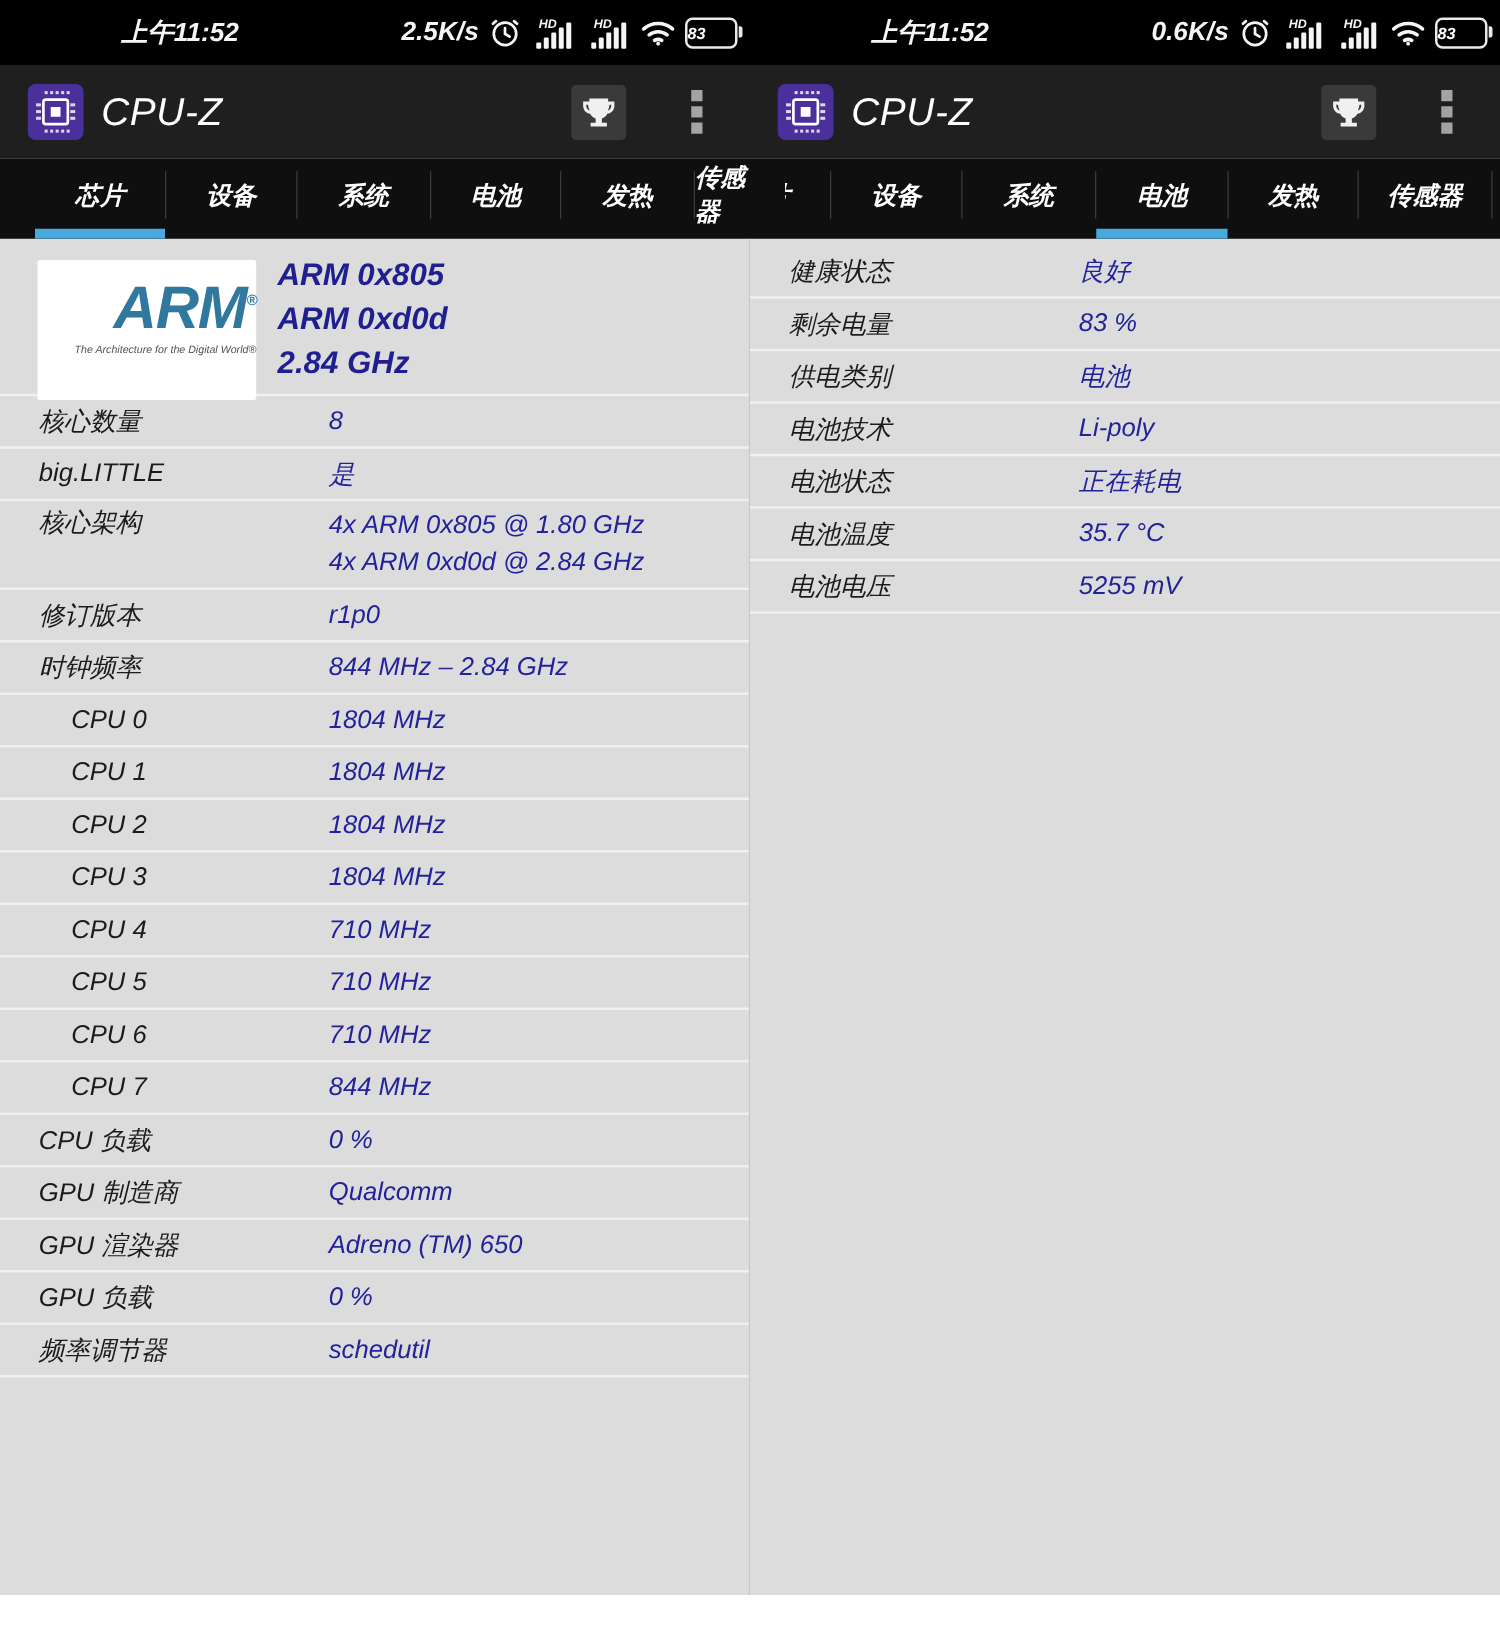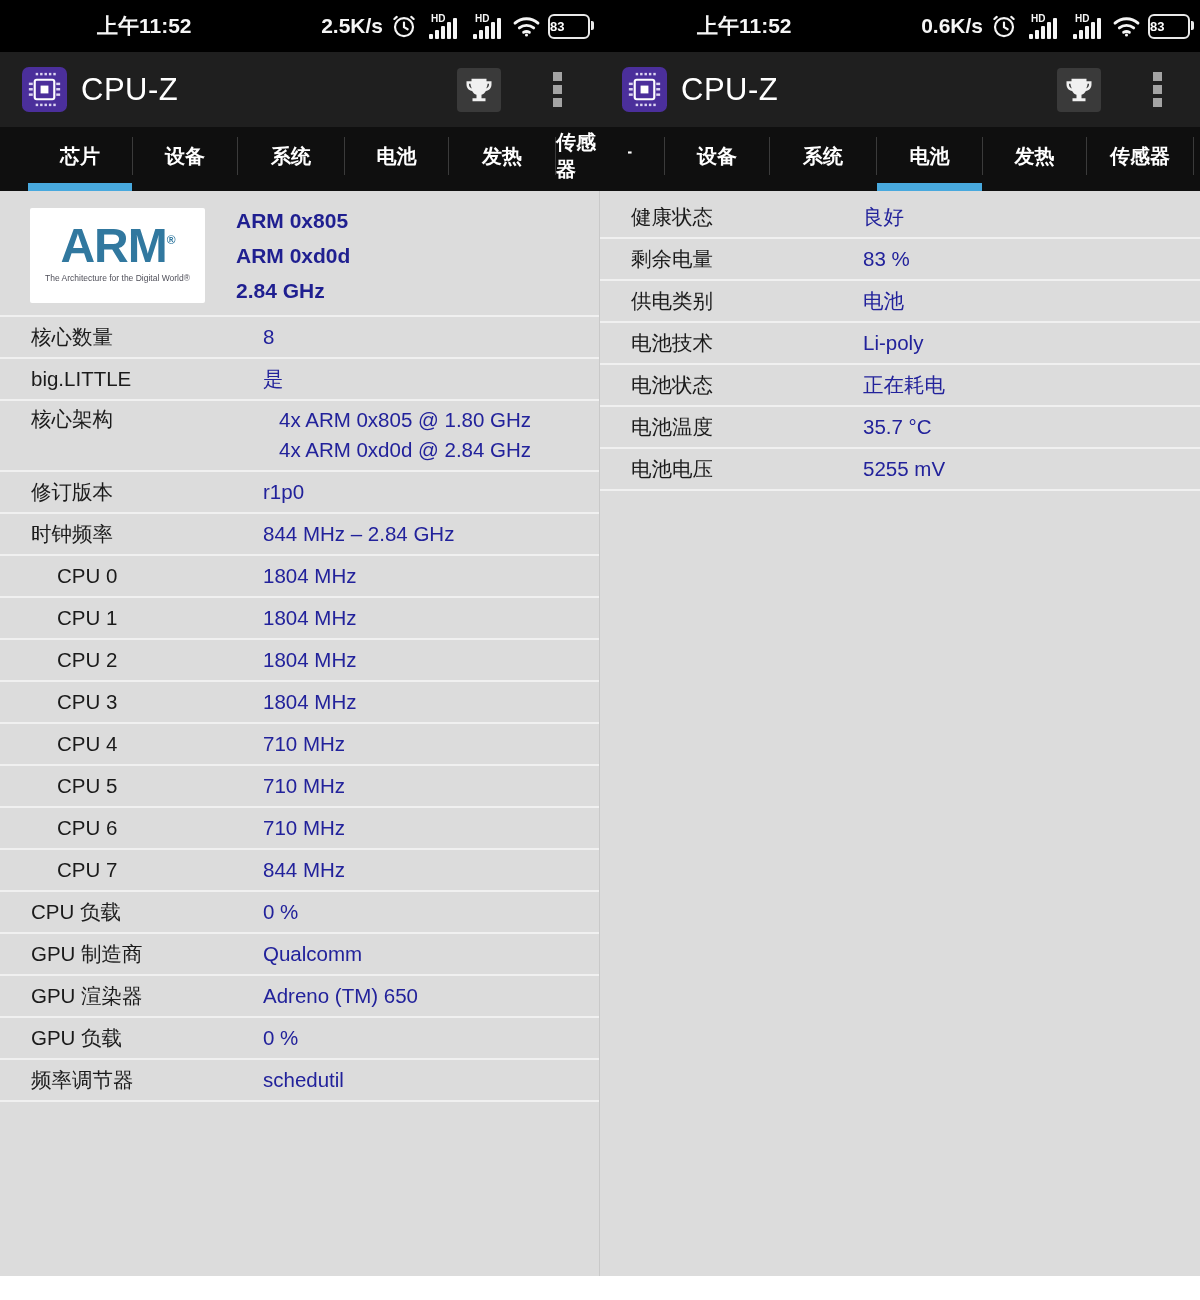--- a/index.html
+++ b/index.html
@@ -1,17 +1,17 @@
 <!DOCTYPE html>
 <html><head>
 <meta charset="utf-8">
 <style>
   html,body{margin:0;padding:0;background:#fff;}
   .screen{position:relative;width:1200px;height:1300px;background:#701a75;overflow:hidden;
-          font-family:"Liberation Sans",sans-serif;}
+          font-family:"Liberation Sans",sans-serif;font-style:italic;}
   .panel{position:absolute;top:0;width:600px;height:1276px;background:#dcdcdc;overflow:hidden;}
   .panel.left{left:0;}
   .panel.right{left:600px;}
   .seam{position:absolute;left:599px;top:191px;width:1px;height:1085px;background:#c9c9c9;}
   .bottomstrip{position:absolute;left:0;top:1276px;width:1200px;height:24px;background:#ffffff;}
 
   
   .statusbar{height:52px;background:#000;display:flex;align-items:center;color:#f5f5f5;}
   .time{margin-left:97px;font-size:21px;font-weight:700;}
   .sicons{margin-left:auto;display:flex;align-items:center;gap:7px;padding-right:5px;}
@@ -35,32 +35,32 @@
        color:#fff;font-size:20px;font-weight:700;padding-bottom:6px;box-sizing:border-box;cursor:pointer;}
   .tab.grow{flex:1;}
   .tab.selected::after{content:"";position:absolute;left:0;right:0;bottom:0;height:8px;background:#48a9de;}
   .tab.clip{overflow:hidden;justify-content:flex-start;}
   .tab.clip .inner{flex:none;width:104px;text-align:center;}
   .tabdiv{flex:none;width:1px;height:38px;background:#3b3b3b;align-self:center;margin-bottom:6px;}
 
   
   .content{position:relative;}
   .armheader{position:relative;height:124px;}
-  .armlogo{position:absolute;left:30px;top:17px;width:175px;height:95px;background:#fff;border-radius:2px;
-           text-align:center;box-sizing:border-box;padding-top:6px;}
+  .armlogo{position:absolute;left:30px;top:17px;width:175px;height:112px;background:#fff;border-radius:2px;
+           text-align:right;box-sizing:border-box;padding-top:6px;}
   .armword{font-size:48px;font-weight:800;color:#31789f;line-height:52px;letter-spacing:-1px;}
   .armreg{font-size:12px;vertical-align:18px;font-weight:700;}
   .armtag{font-size:8.5px;color:#50505a;margin-top:1px;}
-  .chiplines{position:absolute;left:236px;top:12px;font-size:21px;font-weight:700;color:#1f1f90;line-height:35px;}
+  .chiplines{position:absolute;left:222px;top:12px;font-size:25px;font-weight:700;color:#1f1f90;line-height:35px;}
 
   .table{}
   .table.topline{border-top:2px solid #f0f0f0;}
   .table.pushdown{margin-top:6px;}
   .trow{display:flex;align-items:center;height:40px;border-bottom:2px solid #f0f0f0;}
-  .trow.multi{height:69px;align-items:flex-start;gap:16px;}
+  .trow.multi{height:69px;align-items:flex-start;}
   .rlabel{flex:none;width:263px;padding-left:31px;box-sizing:border-box;font-size:20.5px;color:#1b1b1b;}
   .trow.indent .rlabel{padding-left:57px;}
   .trow.multi .rlabel{line-height:36px;}
   .rvalue{font-size:20.5px;color:#22229b;}
   .trow.multi .rvalue{line-height:29.5px;padding-top:4px;}
   svg{display:block;}
 </style>
 </head>
 <body>
 

